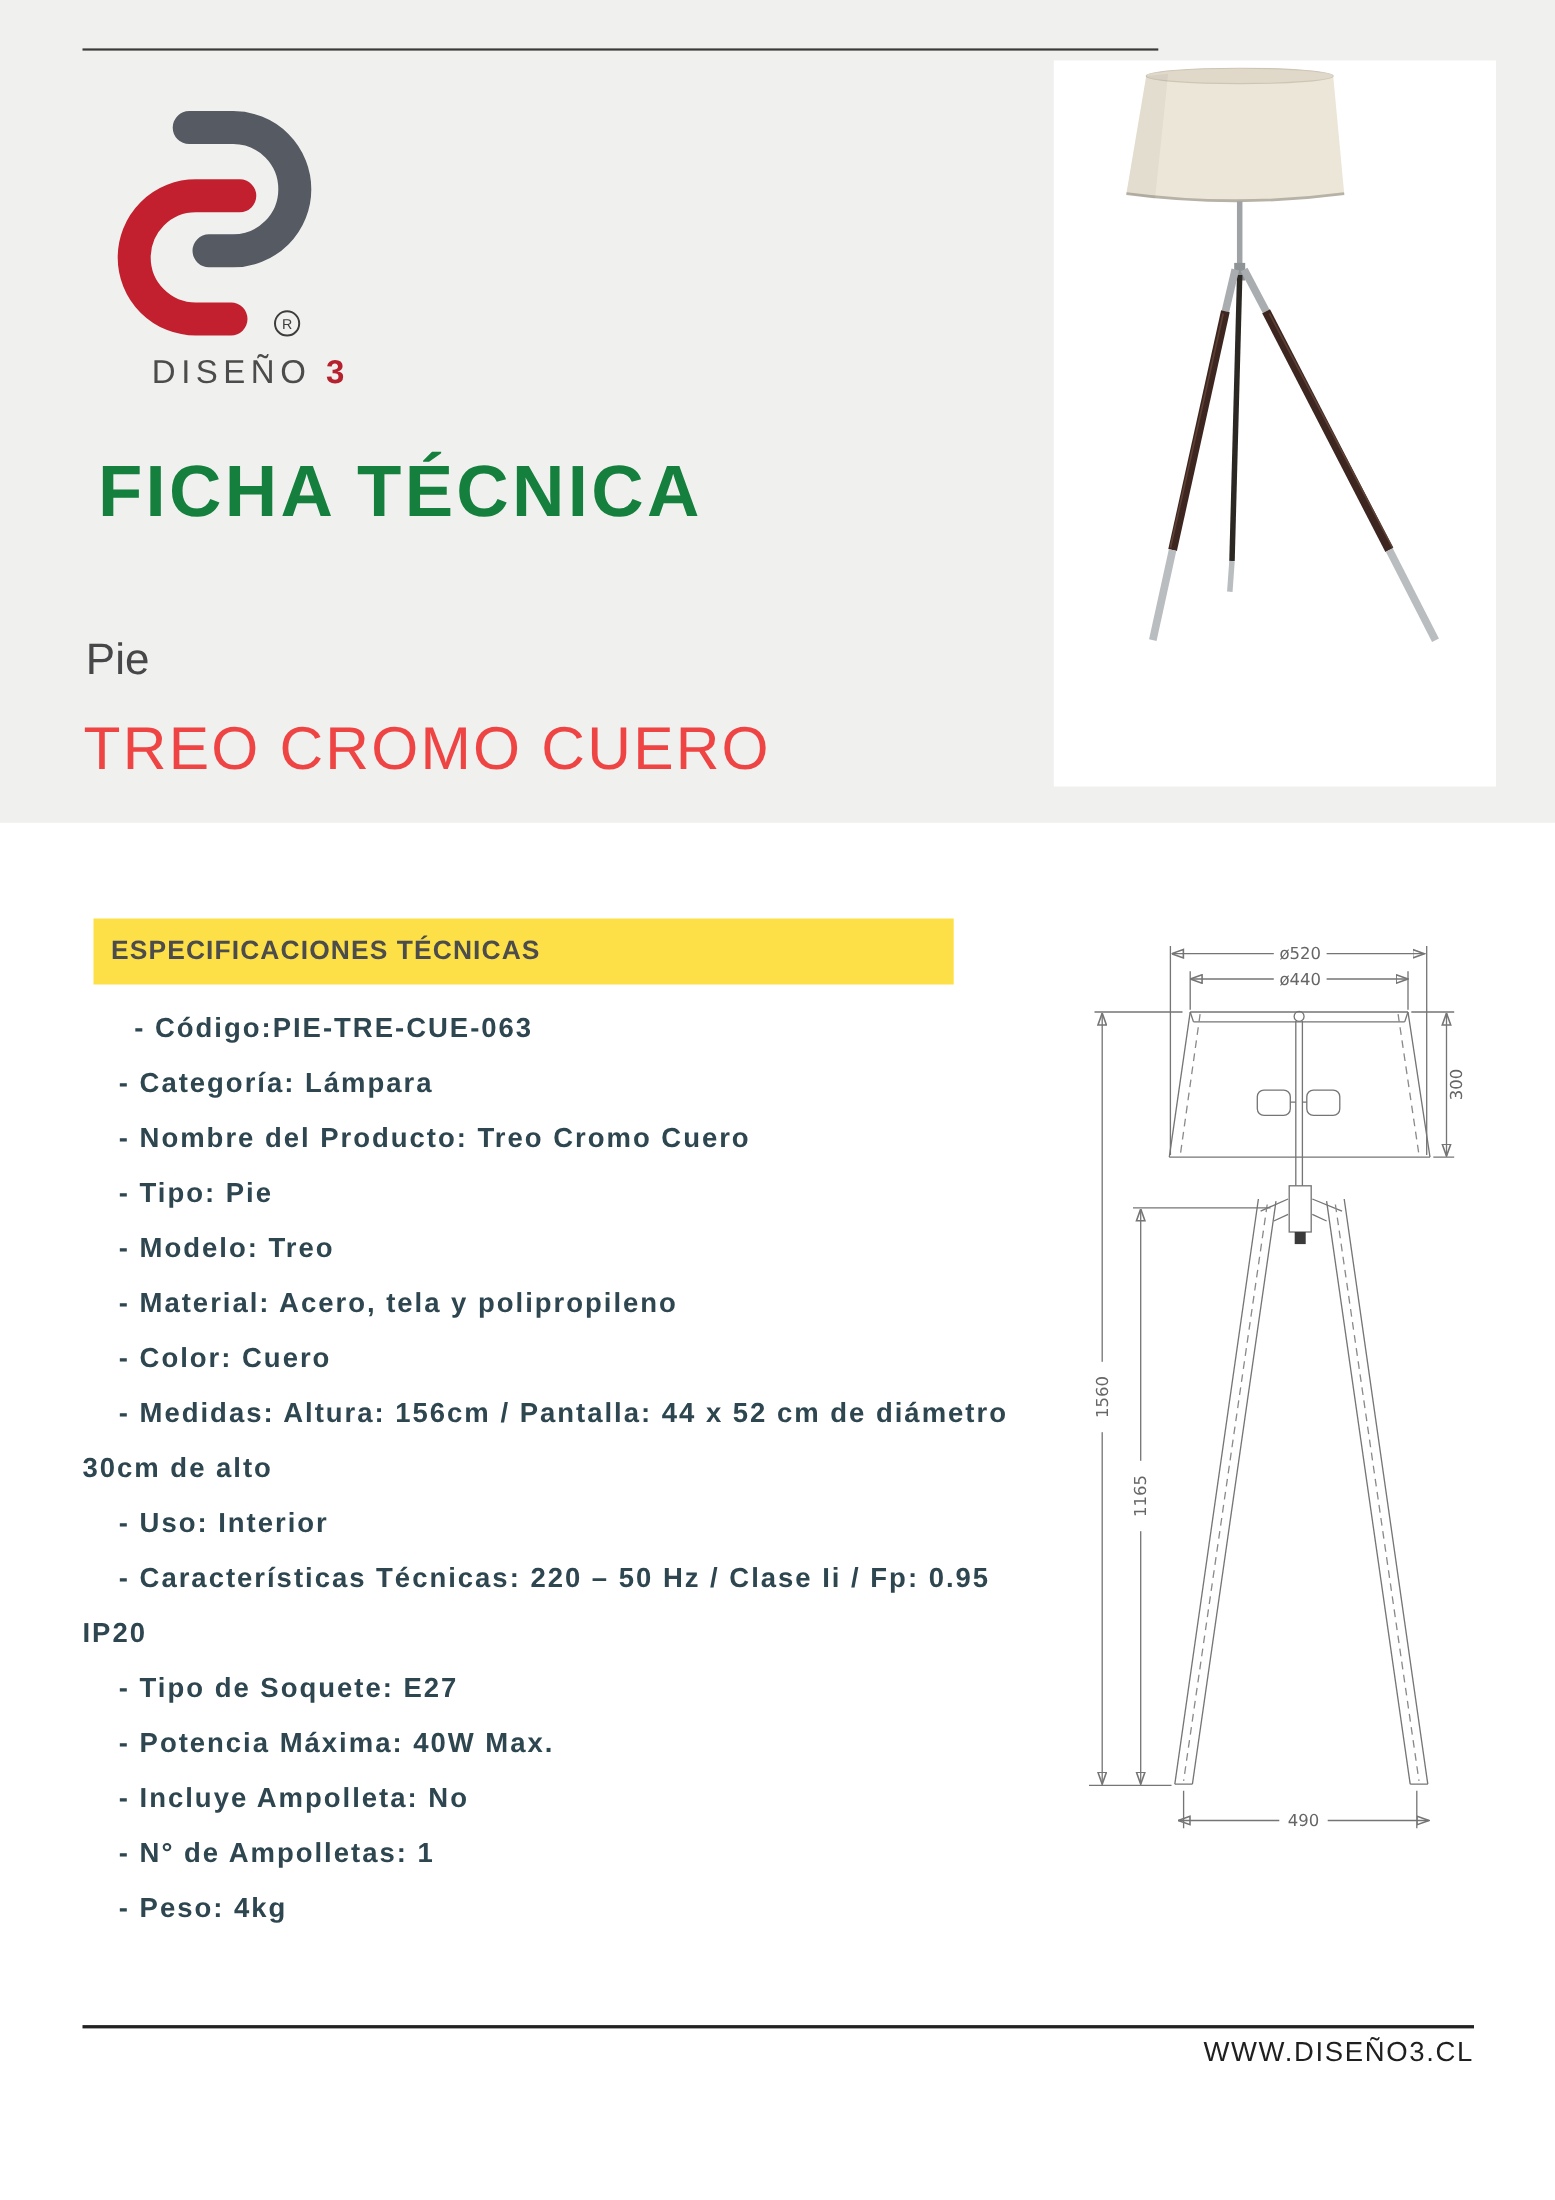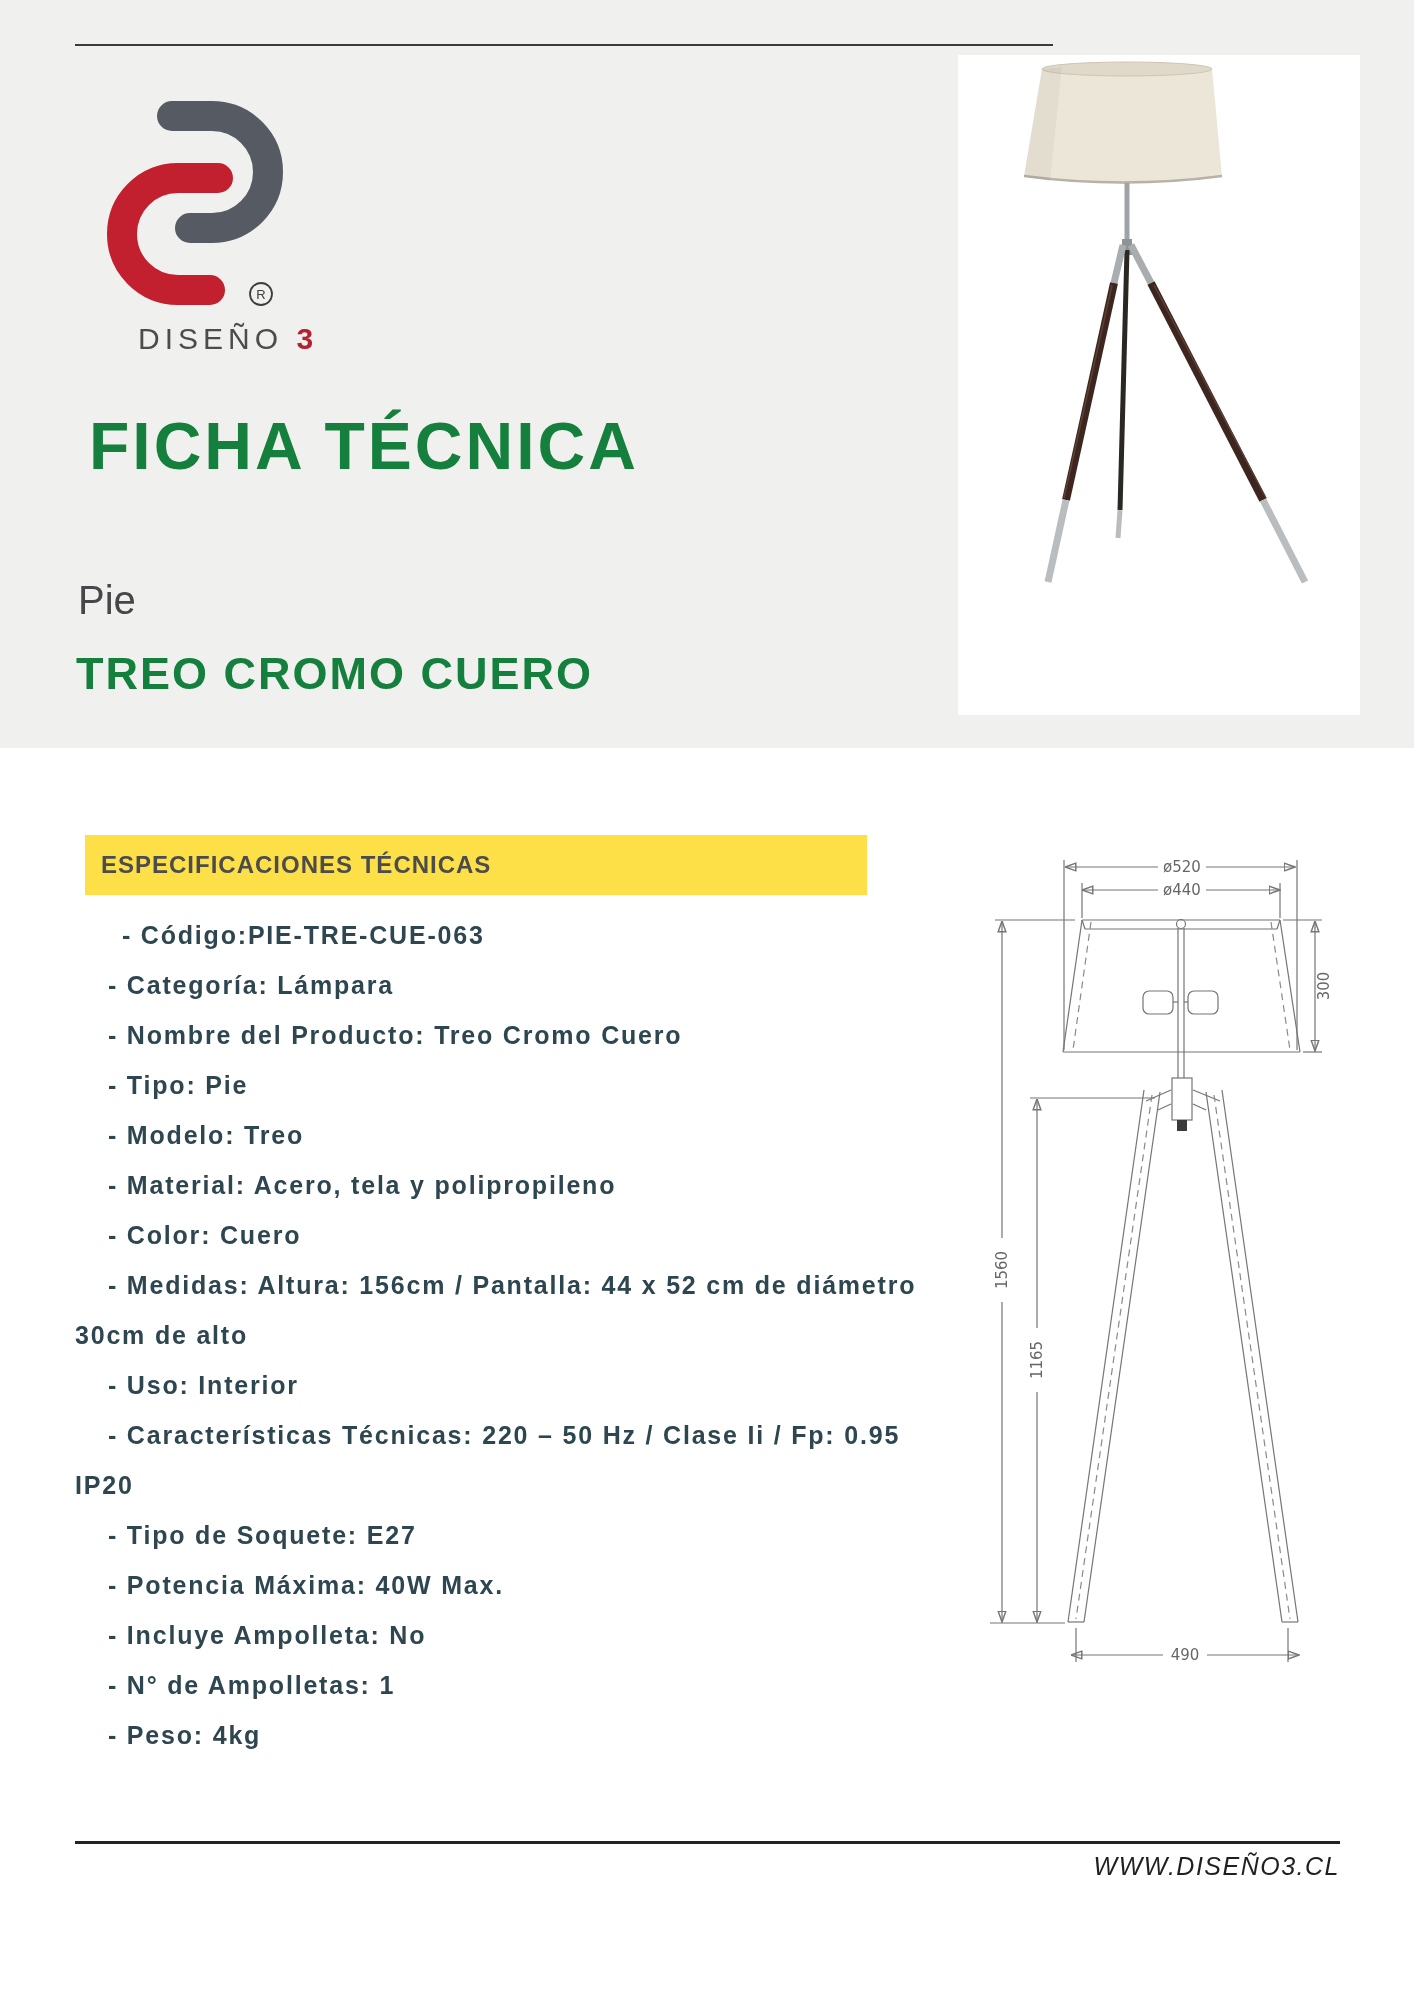--- a/index.html
+++ b/index.html
@@ -14,21 +14,21 @@
   .wordmark{
     position:absolute;left:138px;top:322px;font-size:30px;letter-spacing:5px;
     color:#4c4c4c;font-weight:500;white-space:nowrap;
   }
   .wordmark .num{color:#b5212e;font-weight:700;}
   .page-title{
     position:absolute;left:73px;top:408px;font-size:66px;font-weight:800;
     letter-spacing:3px;color:#15803d;white-space:nowrap;margin-left:16px;
   }
   .subtitle1{position:absolute;left:78px;top:578px;font-size:40px;font-weight:400;color:#47474a;}
-  .subtitle2{position:absolute;left:76px;top:648px;font-size:45px;font-weight:700;letter-spacing:2px;color:#15803d;white-space:nowrap;}
+  .subtitle2{position:absolute;left:76px;top:648px;font-size:55px;font-weight:400;letter-spacing:2px;color:#ef4444;white-space:nowrap;}
   .photo-box{position:absolute;left:958px;top:55px;width:402px;height:660px;background:#ffffff;}
   
   .spec-header{
     position:absolute;left:85px;top:835px;width:782px;height:60px;background:#fde047;
     display:flex;align-items:center;
   }
   .spec-header span{
     margin-left:16px;font-size:24px;font-weight:700;letter-spacing:1px;color:#4c4c4c;
   }
   .spec-list{
@@ -40,21 +40,21 @@
   .spec-line.cont{padding-left:0;}
   
   .drawing{position:absolute;left:935px;top:850px;width:430px;height:830px;}
   .drawing line,.drawing path,.drawing rect.frame,.drawing circle{stroke:#757575;stroke-width:1.2;fill:none;}
   .drawing .dash{stroke:#8a8a8a;stroke-dasharray:7,5;}
   .dim-label{font-family:"DejaVu Sans",sans-serif;font-size:15px;fill:#666;}
   .lbl-bg{fill:#ffffff;stroke:none;}
   
   .footer-rule{position:absolute;left:75px;top:1841px;width:1265px;height:3px;background:#222222;}
   .footer-url{
-    position:absolute;right:74px;top:1852px;font-size:25px;letter-spacing:1.5px;color:#1f1f1f;font-style:italic;
+    position:absolute;right:74px;top:1852px;font-size:25px;letter-spacing:1.5px;color:#1f1f1f;
   }
 </style>
 </head>
 <body>
 
 <div class="page">
 
   <div class="hero"></div>
   <div class="top-rule"></div>
 

